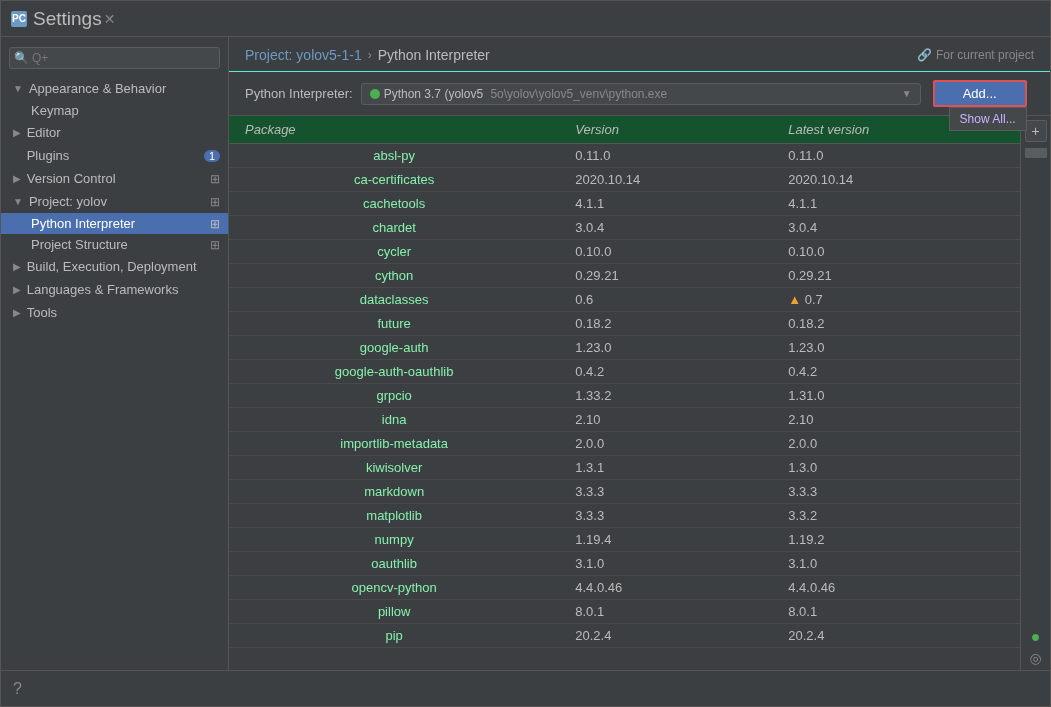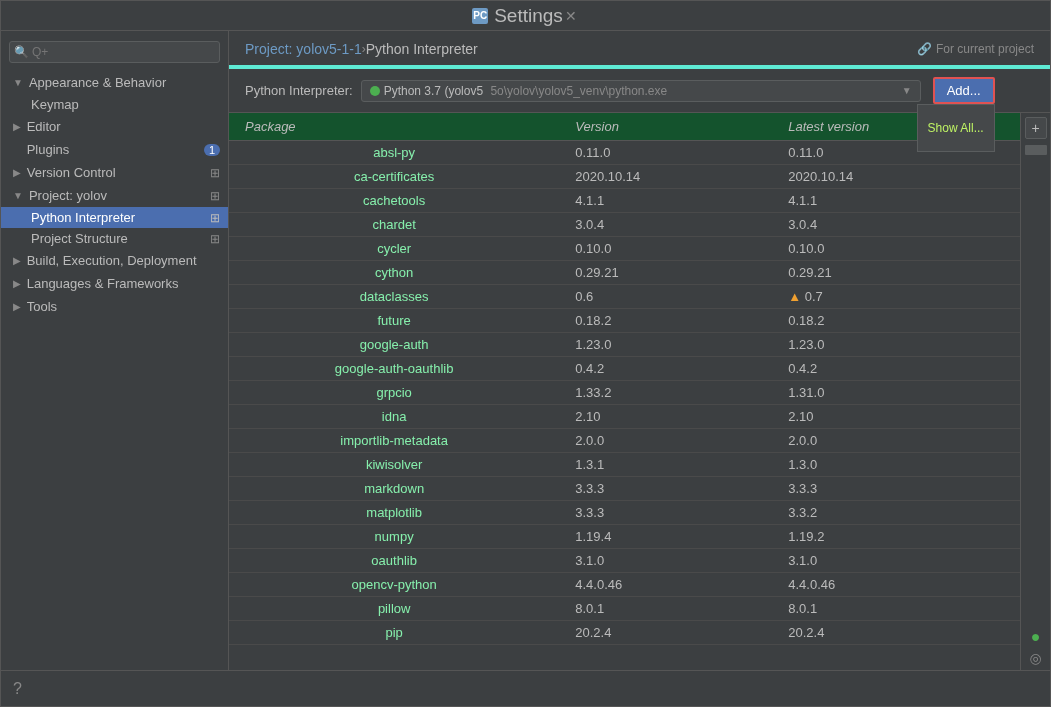--- a/index.html
+++ b/index.html
@@ -17,26 +17,26 @@
       width: 1051px;
       height: 707px;
       display: flex;
       flex-direction: column;
       background: #3c3f41;
       border: 1px solid #555;
     }
 
     .title-bar {
       background: #3c3f41;
-      height: 30px;
+      height: 36px;
       display: flex;
       align-items: center;
       padding: 0 10px;
       border-bottom: 1px solid #555;
-      justify-content: center;
+      justify-content: flex-start;
     }
 
     .title-bar-left {
       display: flex;
       align-items: center;
       gap: 6px;
     }
 
     .title-bar-icon {
       width: 16px;
@@ -160,21 +160,22 @@
       display: flex;
       flex-direction: column;
       background: #3c3f41;
       overflow: hidden;
     }
 
     .breadcrumb-bar {
       padding: 10px 16px 8px 16px;
       display: flex;
       align-items: center;
-      border-bottom: 4px solid #5eead4;
+      gap: 6px;
+      border-bottom: 1px solid #5eead4;
     }
 
     .breadcrumb-text {
       color: #6d9ac4;
       font-size: 14px;
     }
 
     .breadcrumb-arrow {
       color: #888;
       font-size: 12px;
@@ -247,34 +248,34 @@
 
     .add-btn-container {
       position: relative;
       margin-left: 4px;
     }
 
     .add-btn {
       background: #4b6eaf;
       color: white;
       border: 2px solid #e05252;
-      padding: 4px 12px;
+      padding: 4px 28px;
       cursor: pointer;
       font-size: 13px;
       border-radius: 2px;
     }
 
     .show-all-btn {
       position: absolute;
       top: 100%;
       right: 0;
       background: #45484a;
       border: 1px solid #5a5d5e;
-      color: #bef264;
-      padding: 16px 10px;
+      color: #c4b5fd;
+      padding: 4px 10px;
       font-size: 12px;
       cursor: pointer;
       white-space: nowrap;
       z-index: 10;
     }
 
     
     .package-area {
       flex: 1;
       overflow: hidden;

